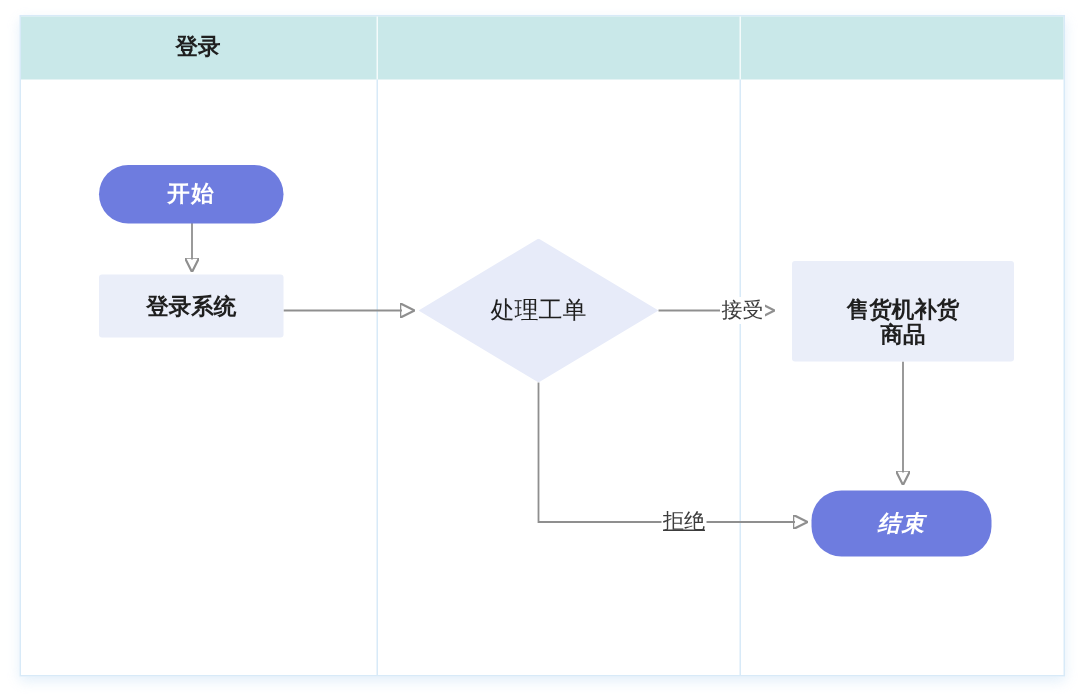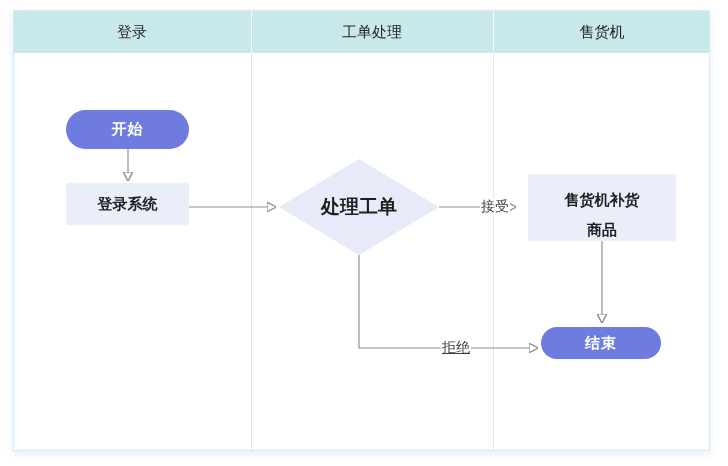--- a/index.html
+++ b/index.html
@@ -19,42 +19,42 @@
     position:absolute;left:13px;top:10px;width:697px;height:441px;
     border:1px solid var(--lane-border);
     box-shadow:0 3px 8px rgba(190,220,243,.45);
     background:#ffffff;
   }
   .header-bar{position:absolute;left:0;top:0;width:100%;height:42px;background:var(--header-bg);}
   .header-divider{position:absolute;top:0;width:1px;height:42px;background:rgba(255,255,255,.8);}
   .lane-divider{position:absolute;top:42px;bottom:0;width:1px;background:var(--lane-border);}
   .lane-title{
     position:absolute;top:0;height:42px;line-height:42px;transform:translateX(-50%);
-    font-size:15px;font-weight:normal;color:var(--text);white-space:nowrap;
+    font-size:15px;font-weight:bold;color:var(--text);white-space:nowrap;
   }
   .node{position:absolute;display:flex;align-items:center;justify-content:center;text-align:center;}
   .terminal{
     background:var(--terminal-fill);border-radius:20px;
     color:var(--terminal-text);font-size:15px;font-weight:bold;letter-spacing:1px;
   }
   .process{
     background:var(--node-fill);border-radius:2px;
     color:var(--text);font-size:15px;font-weight:bold;
   }
   .decision{
     background:var(--decision-fill);
     clip-path:polygon(50% 0,100% 50%,50% 100%,0 50%);
-    color:var(--text);font-size:19px;font-weight:bold;align-items:center;
+    color:var(--text);font-size:16px;font-weight:normal;align-items:center;
   }
-  .process .wrap{width:80px;line-height:30px;margin-top:15px;}
+  .process .wrap{width:80px;line-height:17px;margin-top:15px;}
   #node-start{left:52px;top:83px;width:123px;height:39px;margin-top:16px;}
   #node-login{left:52px;top:172px;width:123px;height:42px;}
   #node-decision{left:265px;top:148px;width:160px;height:96px;}
   #node-restock{left:514px;top:163px;width:148px;height:67px;}
-  #node-end{left:527px;top:316px;width:120px;height:32px;}
+  #node-end{left:527px;top:316px;width:120px;height:44px;font-style:italic;}
   svg.edges{position:absolute;left:0;top:0;width:697px;height:441px;overflow:visible;pointer-events:none;}
   svg.edges path{stroke:var(--edge);stroke-width:1.2;fill:none;}
   .edge-label{
     position:absolute;transform:translate(-50%,-50%);
     background:#ffffff;padding:0 1px;
     font-size:14px;color:var(--label-text);white-space:nowrap;
   }
   #label-accept{left:450px;top:196px;margin-left:31px;}
   #label-reject{left:442px;top:337px;text-decoration:underline;}
 </style>
@@ -63,22 +63,20 @@
 
 <div class="board">
 
   <div class="header-bar"></div>
   <div class="header-divider" style="left:237px"></div>
   <div class="header-divider" style="left:479px"></div>
   <div class="lane-divider" style="left:237px"></div>
   <div class="lane-divider" style="left:479px"></div>
 
   <span class="lane-title" style="left:118px">登录</span>
-  <span class="lane-title" style="left:358px">工单处理</span>
-  <span class="lane-title" style="left:588px">售货机</span>
 
   <svg class="edges" xmlns="http://www.w3.org/2000/svg">
     <defs>
       <marker id="arrow" viewBox="0 0 8 8" refX="1" refY="4" markerWidth="8" markerHeight="8" orient="auto">
         <path d="M0 0 L8 4 L0 8 Z" fill="var(--edge)" stroke="none"></path>
       </marker>
     </defs>
     <path d="M114 122 L114 162" marker-end="url(#arrow)"></path>
     <path d="M175 196 L254 196" marker-end="url(#arrow)"></path>
     <path d="M425 196 L494 196" marker-end="url(#arrow)"></path>

